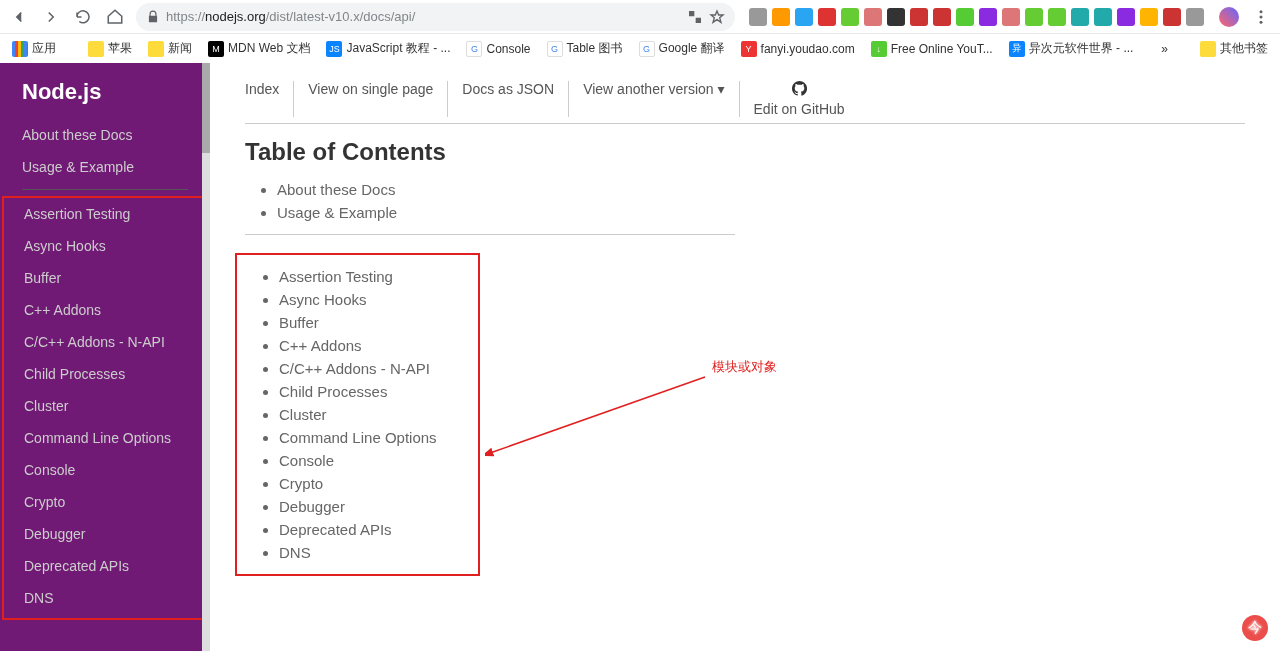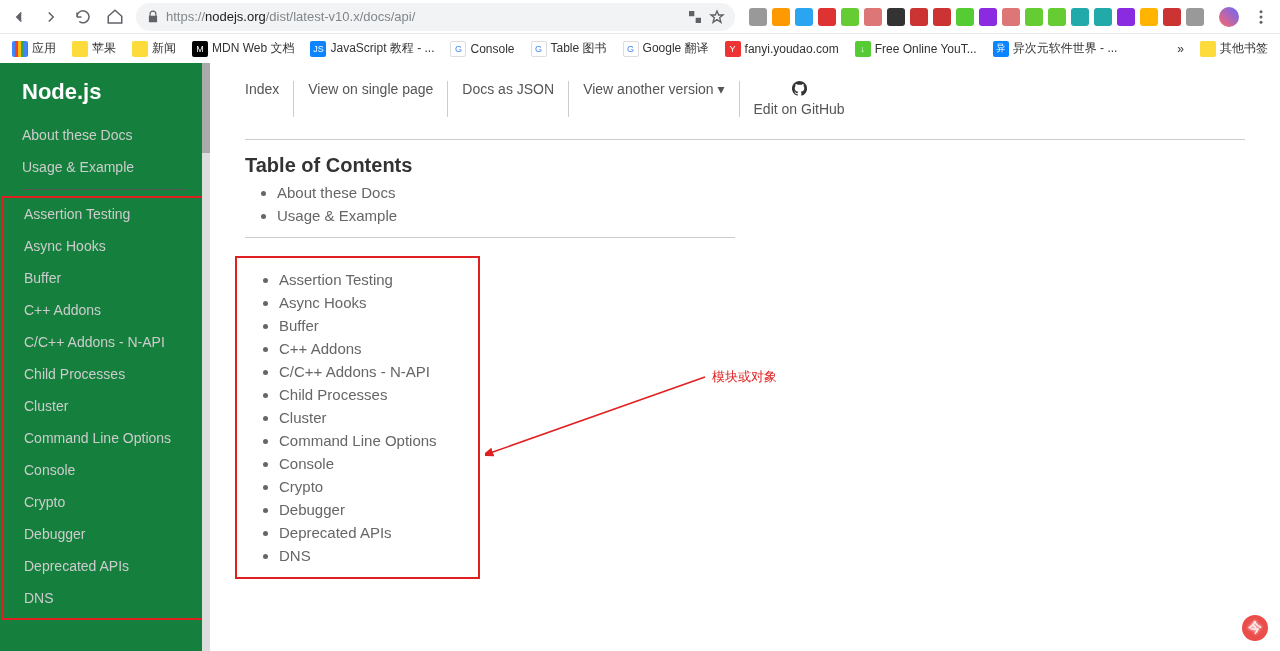--- a/index.html
+++ b/index.html
@@ -8,52 +8,52 @@
 
 .chrome { height:63px; background:#fff; display:flex; flex-direction:column; }
 .toolbar { height:33px; display:flex; align-items:center; padding:0 4px; gap:2px; }
 .nav-btn { width:30px; height:28px; display:flex; align-items:center; justify-content:center; color:#5f6368; cursor:pointer; }
 .nav-btn svg { width:18px; height:18px; }
 .addr { flex:1; height:28px; border-radius:14px; background:#f1f3f4; display:flex; align-items:center; padding:0 10px; font-size:13px; color:#202124; gap:6px; margin:0 4px; }
 .addr .lock { width:14px; height:14px; color:#5f6368; }
 .addr .gray { color:#80868b; }
 .ext-row { display:flex; gap:5px; padding:0 8px; align-items:center; }
 .ext-icon { width:18px; height:18px; border-radius:3px; display:flex; align-items:center; justify-content:center; font-size:10px; color:#fff; }
-.bookmarks { height:30px; display:flex; align-items:center; padding:0 6px; gap:4px; border-top:1px solid #e8eaed; font-size:12px; }
+.bookmarks { height:30px; display:flex; align-items:center; padding:0 6px; gap:20px; border-top:1px solid #e8eaed; font-size:12px; }
 .bm { display:flex; align-items:center; gap:4px; padding:2px 6px; color:#333; cursor:pointer; white-space:nowrap; }
 .bm .ic{ width:16px; height:16px; border-radius:2px; display:flex; align-items:center; justify-content:center; font-size:9px; }
 
 
 .page { display:flex; height:588px; position:relative; }
-.sidebar { width:210px; background:#15803d; color:#ccc; overflow-y:auto; padding:16px 0 0 0; position:relative; }
+.sidebar { width:210px; background:#701a75; color:#ccc; overflow-y:auto; padding:16px 0 0 0; position:relative; }
 .side-scroll { position:absolute; right:0; top:0; width:8px; height:100%; background:#ddd; }
 .side-scroll:after{ content:""; display:block; width:8px; height:90px; background:#aaa; margin-top:0px;}
 .sidebar h1 { color:#fff; font-weight:700; font-size:22px; padding:0 22px 14px; }
 .sidebar a { display:block; color:#ccc; font-size:14px; padding:8px 22px; text-decoration:none; }
 .sidebar hr { border:0; border-top:1px solid #555; margin:6px 22px; }
 .red-box-side { border:2px solid #e02020; margin:6px 4px 4px 2px; padding:0 0 4px 0;}
 .red-box-side a{ padding:8px 20px;}
 
 .content { flex:1; padding:18px 35px; overflow-y:auto; color:#333;}
 .content h1 { font-size:35px; font-weight:800; color:#333; margin-bottom:14px; letter-spacing:-0.5px;}
-.picker { display:flex; gap:0; font-size:14px; color:#555; border-bottom:1px solid #ccc; padding:0 0 22px 0; flex-wrap:wrap;}
+.picker { display:flex; gap:0; font-size:14px; color:#555; border-bottom:1px solid #ccc; padding:0 0 6px 0; flex-wrap:wrap;}
 .picker a{ padding:0 14px; border-right:1px solid #ccc; color:#555; cursor:pointer;}
 .picker a:first-child{ padding-left:0;}
 .picker a:last-child{ border-right:0;flex-direction:column;}
 .gh{ display:inline-flex; align-items:center; gap:5px;}
 .gh svg{ width:15px; height:15px; }
 
-.content h2{ font-size:20px; font-weight:800; margin:14px 0 0; color:#333;}
+.content h2{ font-size:24px; font-weight:800; margin:14px 0 8px; color:#333;}
 .toc1 { list-style:disc; padding:4px 0 10px 32px; border-bottom:1px solid #ccc; margin-bottom:18px; max-width:490px;}
 .toc1 li{ padding:3px 0; font-size:15px; color:#666;}
 .red-box-main { border:2px solid #e02020; max-width:245px; padding:10px 0 10px 0; margin-left:-10px;}
 .toc2 { list-style:disc; padding:0 0 0 42px; }
 .toc2 li{ padding:3px 0; font-size:15px; color:#666;}
 
-.annotation-text{ position:absolute; left:712px; top:305px; color:#e02020; font-size:13px;}
+.annotation-text{ position:absolute; left:712px; top:295px; color:#e02020; font-size:13px;}
 .arrow-line{ position:absolute; left:485px; top:310px; }
 
 .watermark{ position:absolute; right:12px; bottom:10px; display:flex; align-items:center; gap:6px; font-size:22px; color:#999; font-family:"Microsoft YaHei",sans-serif; font-style:italic; text-shadow:0 0 3px #fff,0 0 3px #fff;}
 .watermark .wmic{ width:26px; height:26px; border-radius:50%; background:#eb4d4b; display:inline-flex; align-items:center; justify-content:center; color:#fff; font-size:14px; font-style:normal;}
 </style>
 </head>
 <body>
 
 <div class="chrome">
   <div class="toolbar">

